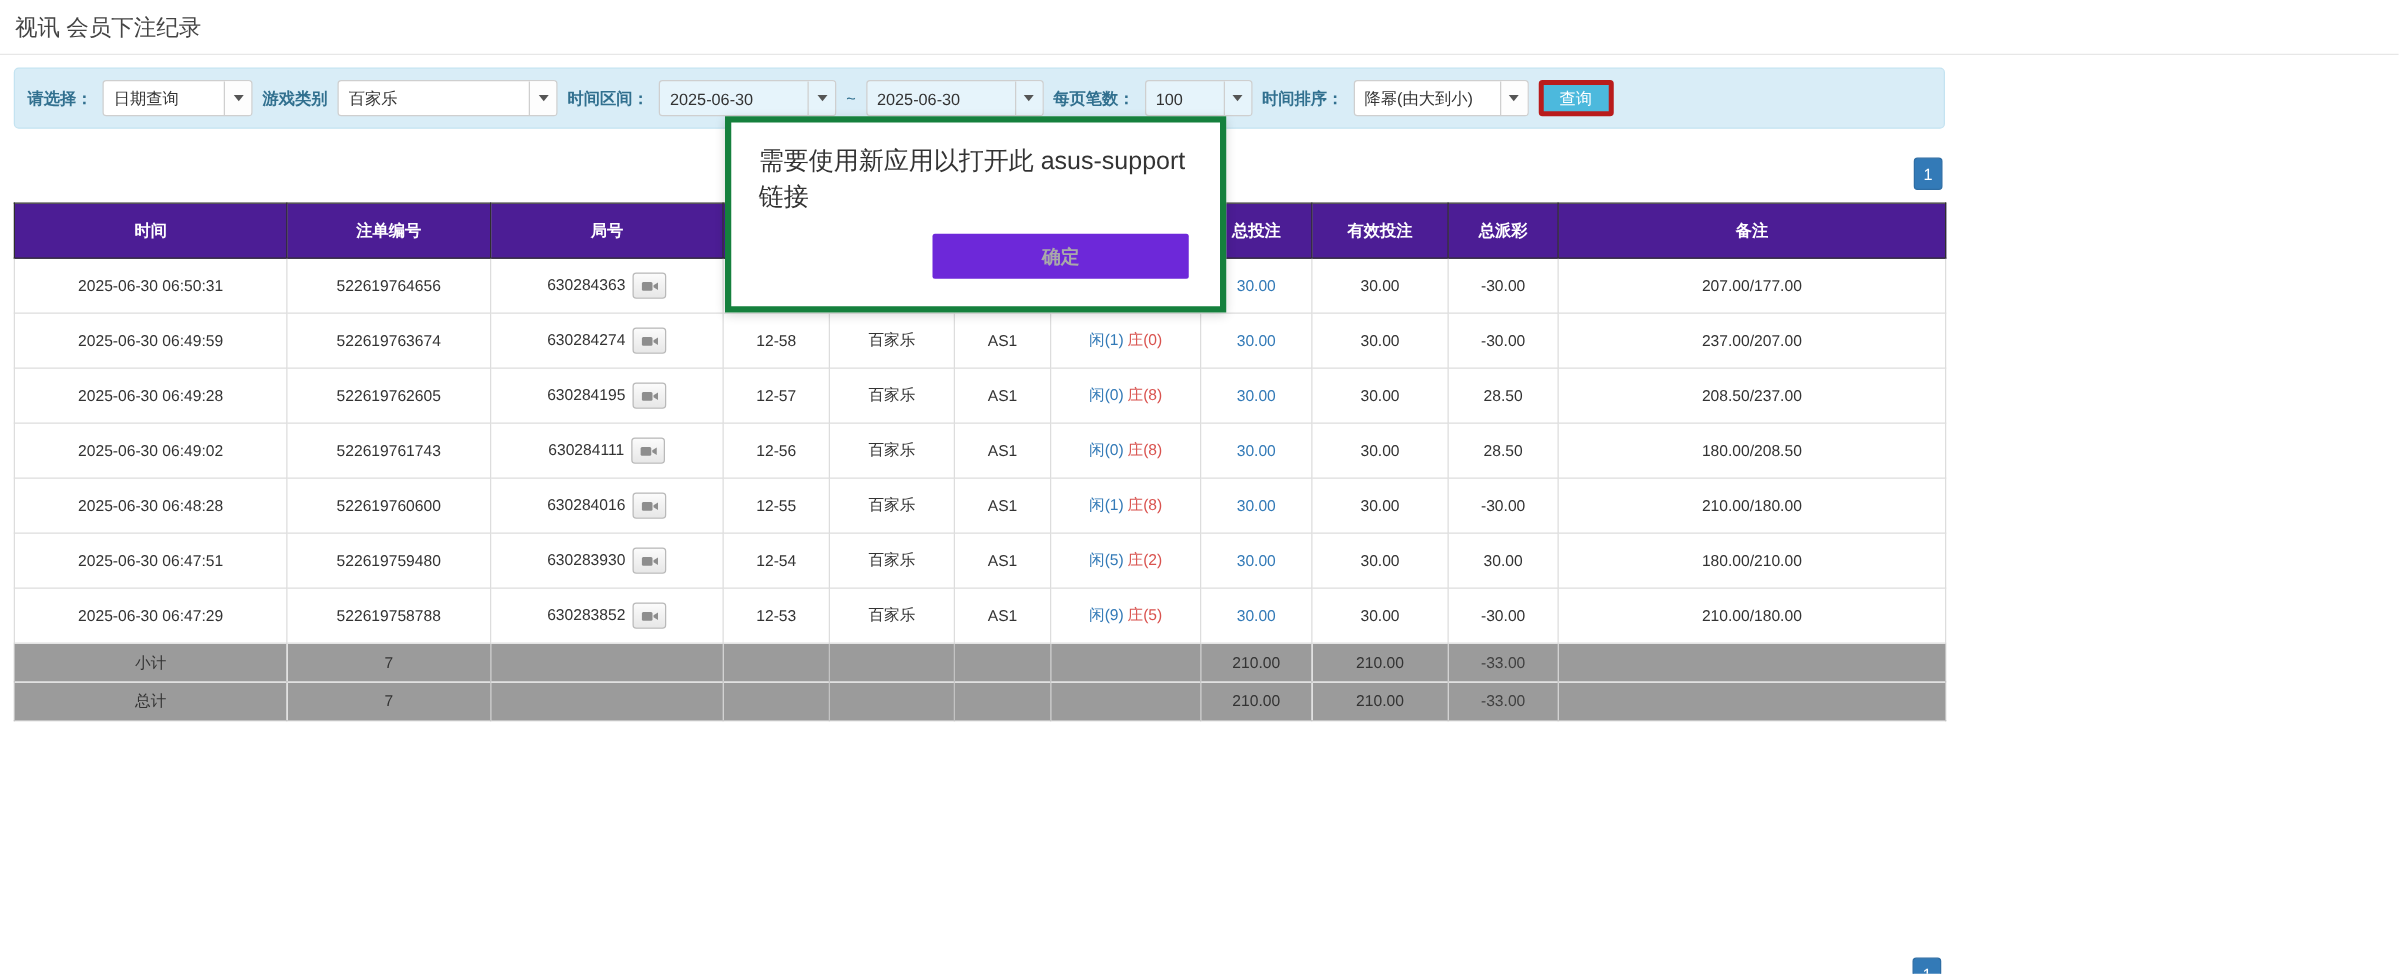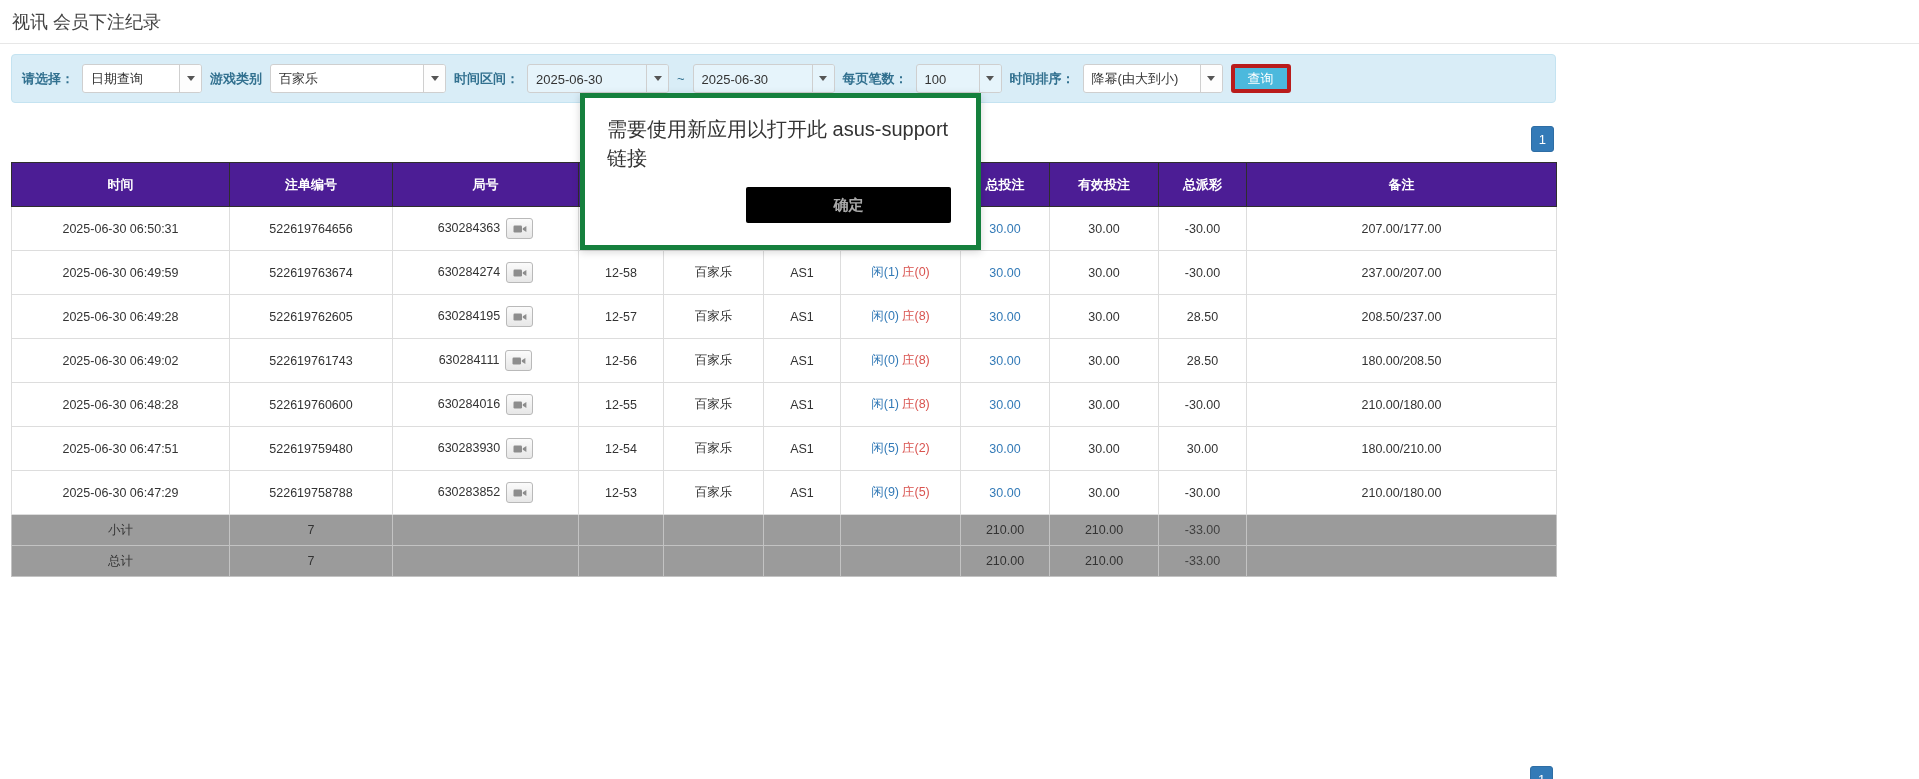--- a/index.html
+++ b/index.html
@@ -170,21 +170,21 @@
   .dialog-message {
     padding: 17px 22px 0 22px;
     font-size: 20px;
     line-height: 1.45;
     color: #333;
   }
   .dialog-confirm {
     position: absolute;
     right: 25px; bottom: 22px;
     width: 205px; height: 36px;
-    background: #000000;
+    background: #6d28d9;
     border: none;
     border-radius: 2px;
     color: #a9a9a9;
     font-size: 15px;
     font-weight: bold;
     font-family: inherit;
   }
 </style>
 </head>
 <body>

